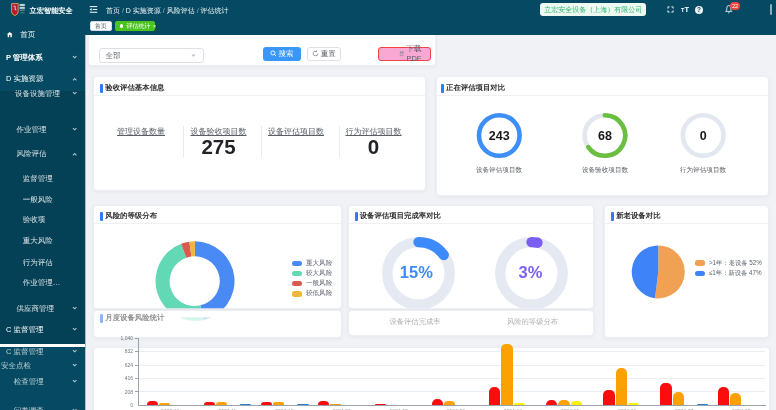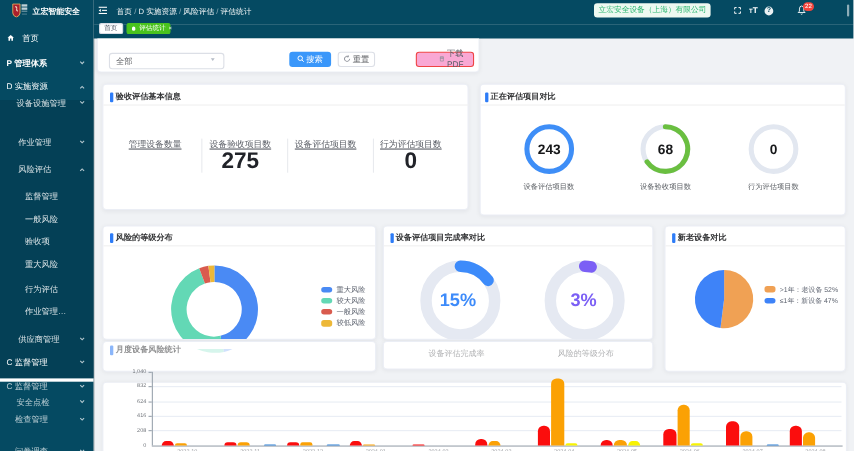--- a/index.html
+++ b/index.html
@@ -53,21 +53,21 @@
 <div class="sbitem" style="top:149.3px; padding-left:16.5px; color:rgba(255,255,255,.85);">风险评估<span class="chev u"></span></div>
 <div class="sbitem" style="top:173.8px; padding-left:22.8px; color:rgba(255,255,255,.85);">监督管理</div>
 <div class="sbitem" style="top:194.8px; padding-left:22.8px; color:rgba(255,255,255,.85);">一般风险</div>
 <div class="sbitem" style="top:215.3px; padding-left:22.8px; color:rgba(255,255,255,.85);">验收项</div>
 <div class="sbitem" style="top:236.3px; padding-left:22.8px; color:rgba(255,255,255,.85);">重大风险</div>
 <div class="sbitem" style="top:257.8px; padding-left:22.8px; color:rgba(255,255,255,.85);">行为评估</div>
 <div class="sbitem" style="top:278.3px; padding-left:22.8px; color:rgba(255,255,255,.85);">作业管理…</div>
 <div class="sbitem" style="top:303.8px; padding-left:16.5px; color:rgba(255,255,255,.85);">供应商管理<span class="chev d"></span></div>
 <div class="sbitem" style="top:324.8px; padding-left:5.9px; color:#ffffff;">C 监督管理<span class="chev d"></span></div>
 <div class="sbitem" style="top:347.3px; padding-left:5.9px; color:rgba(255,255,255,.72);">C 监督管理<span class="chev d"></span></div>
-<div class="sbitem" style="top:361.3px; padding-left:15px; color:rgba(255,255,255,.72);">安全点检<span class="chev d"></span></div>
+<div class="sbitem" style="top:361.3px; padding-left:1px; color:rgba(255,255,255,.72);">安全点检<span class="chev d"></span></div>
 <div class="sbitem" style="top:376.8px; padding-left:13.7px; color:rgba(255,255,255,.72);">检查管理<span class="chev d"></span></div>
 <div class="sbitem" style="top:391.8px; padding-left:13.7px; color:rgba(255,255,255,.72);margin-top:36px;">隐患排查<span class="chev d"></span></div>
 <div class="sbitem" style="top:406.3px; padding-left:13.7px; color:rgba(255,255,255,.72);">问卷调查<span class="chev d"></span></div>
 
 <div id="topbar"></div>
 <div id="tabbar"></div>
 
 <svg class="abs" style="left:10.8px; top:2.8px;" width="15" height="13.5" viewBox="0 0 15 13.5">
   <path d="M0.6 0.6 L7.2 0.6 L7.2 8.8 Q7.2 11.2 3.9 12.6 Q0.6 11.2 0.6 8.8 Z" fill="#ab1f2c" stroke="#d8a95e" stroke-width="0.9"></path>
   <path d="M2.6 3.2 Q4.8 2.4 4.2 4.8 Q3.6 7.6 5.4 7" stroke="#f5e9d0" stroke-width="0.9" fill="none"></path>

